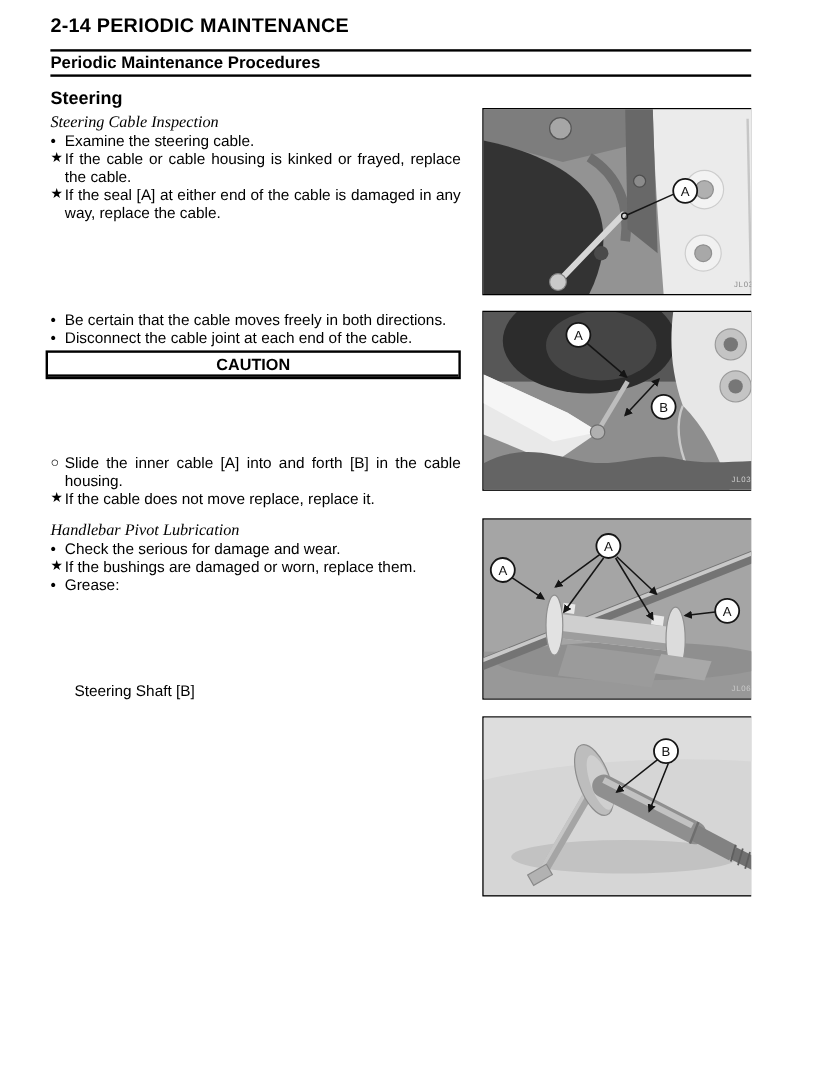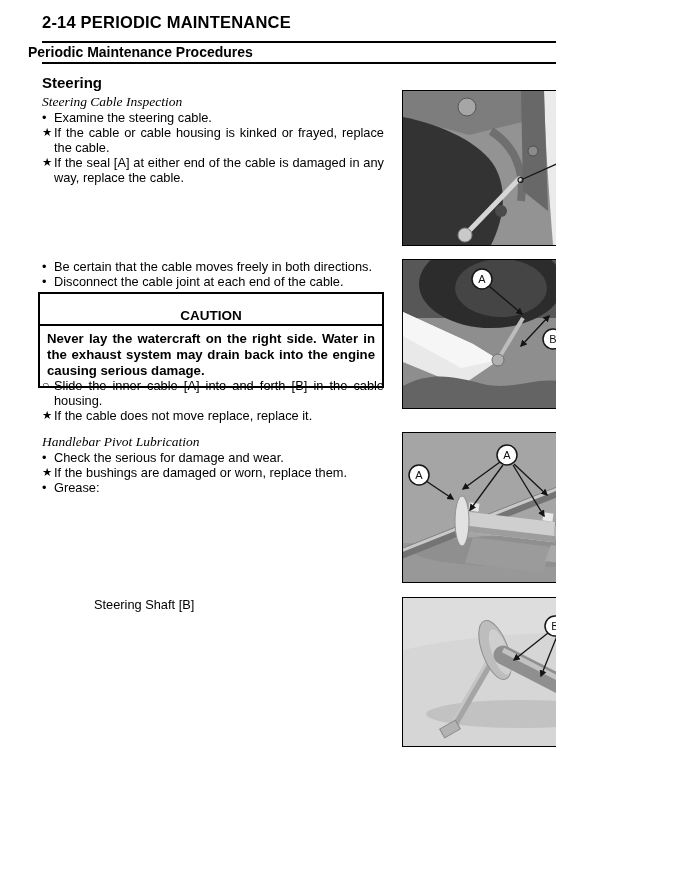--- a/index.html
+++ b/index.html
@@ -1,35 +1,35 @@
 <!DOCTYPE html>
 <html><head>
 <meta charset="utf-8">
 <style>
   html,body{margin:0;padding:0;background:#fff;}
-  .page{position:relative;width:556px;height:895px;background:#ffffff;
+  .page{position:relative;width:626px;height:895px;background:#ffffff;
         font-family:"Liberation Sans",sans-serif;color:#000;overflow:hidden;}
   .abs{position:absolute;}
   .h1{left:42px;top:13px;font-size:16.5px;font-weight:bold;letter-spacing:.2px;}
   .rule{left:42px;width:620px;background:#000;}
   .rule1{top:41px;height:2px;}
   .rule2{top:62px;height:2px;}
-  .h2{left:28px;top:44px;font-size:14px;font-weight:bold;}
+  .h2{left:42px;top:44px;font-size:14px;font-weight:bold;}
   .h3{left:42px;top:74px;font-size:15px;font-weight:bold;}
   .subhead{left:42px;font-size:13.5px;font-style:italic;font-family:Liberation Serif, serif;}
   .steps{left:42px;width:342px;}
   .step{display:flex;font-size:12.8px;line-height:15px;}
   .step .marker{flex:0 0 12px;text-align:left;}
   .step .marker.star{font-size:11.5px;}
   .step .marker.circ{font-size:12px;}
   .step .text{flex:1;text-align:justify;}
   .indent{padding-left:20px;font-size:12.8px;line-height:15px;}
   .plain{font-size:12.8px;line-height:15px;}
   .caution{left:38px;top:292px;width:346px;border:2px solid #000;box-sizing:border-box;background:#fff;}
-  .caution-title{font-weight:bold;font-size:13.5px;text-align:center;padding:2px 0 1px;border-bottom:2px solid #000;margin-top:12px;}
+  .caution-title{font-weight:bold;font-size:13.5px;text-align:center;padding:2px 0 1px;border-bottom:2px solid #000;}
   .caution-body{font-weight:bold;font-size:13.2px;line-height:16px;text-align:justify;padding:5px 7px 7px;}
   .figure{position:absolute;left:402px;width:260px;border:1px solid #000;box-sizing:border-box;background:#9a9a9a;}
   .figure svg{display:block;width:100%;height:100%;}
   .fig-code{font-size:6.5px;letter-spacing:.6px;}
 </style>
 </head>
 <body>
 
 <div class="page">
 
@@ -62,21 +62,20 @@
       <span class="text">Be certain that the cable moves freely in both directions.</span>
     </div>
     <div class="step">
       <span class="marker">•</span>
       <span class="text">Disconnect the cable joint at each end of the cable.</span>
     </div>
   </div>
 
   <div class="abs caution">
     <div class="caution-title">CAUTION</div>
-    <div class="caution-body">Never lay the watercraft on the right side. Water in the exhaust system may drain back into the engine causing serious damage.</div>
   </div>
 
   <div class="abs steps" style="top:378px;">
     <div class="step">
       <span class="marker circ">○</span>
       <span class="text">Slide the inner cable [A] into and forth [B] in the cable housing.</span>
     </div>
     <div class="step">
       <span class="marker star">★</span>
       <span class="text">If the cable does not move replace, replace it.</span>
@@ -93,21 +92,21 @@
     <div class="step">
       <span class="marker star">★</span>
       <span class="text">If the bushings are damaged or worn, replace them.</span>
     </div>
     <div class="step">
       <span class="marker">•</span>
       <span class="text">Grease:</span>
     </div>
   </div>
 
-  <div class="abs plain" style="left:62px;top:597px;margin-left:32px;">Steering Shaft [B]</div>
+  <div class="abs plain" style="left:62px;top:568px;">Steering Shaft [B]</div>
 
   <div class="figure" style="top:90px;height:156px;">
     <svg viewBox="0 0 258 154" preserveAspectRatio="none">
       <rect width="258" height="154" fill="#939393"></rect>
       <path d="M141,0 L258,0 L258,154 L150,154 C146,100 142,50 141,0 Z" fill="#ebebeb"></path>
       <line x1="220" y1="8" x2="223" y2="154" stroke="#c6c6c6" stroke-width="2"></line>
       <circle cx="184" cy="67" r="16" fill="#f3f3f3" stroke="#cdcdcd"></circle>
       <circle cx="184" cy="67" r="7.5" fill="#b0b0b0" stroke="#8f8f8f"></circle>
       <circle cx="183" cy="120" r="15" fill="#f1f1f1" stroke="#cdcdcd"></circle>
       <circle cx="183" cy="120" r="7" fill="#a8a8a8" stroke="#8f8f8f"></circle>

